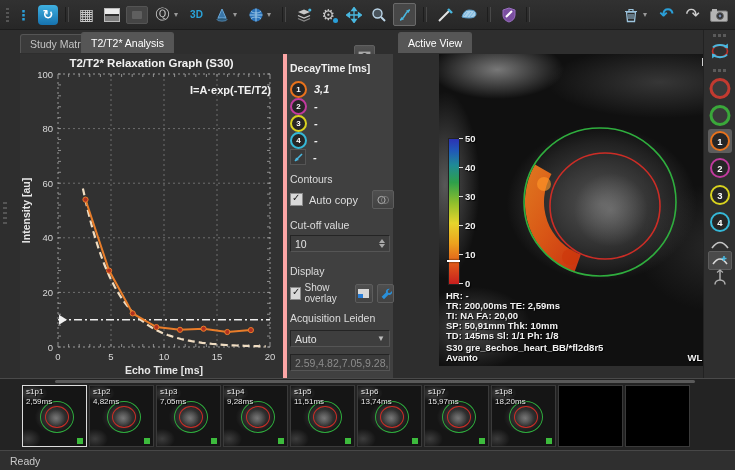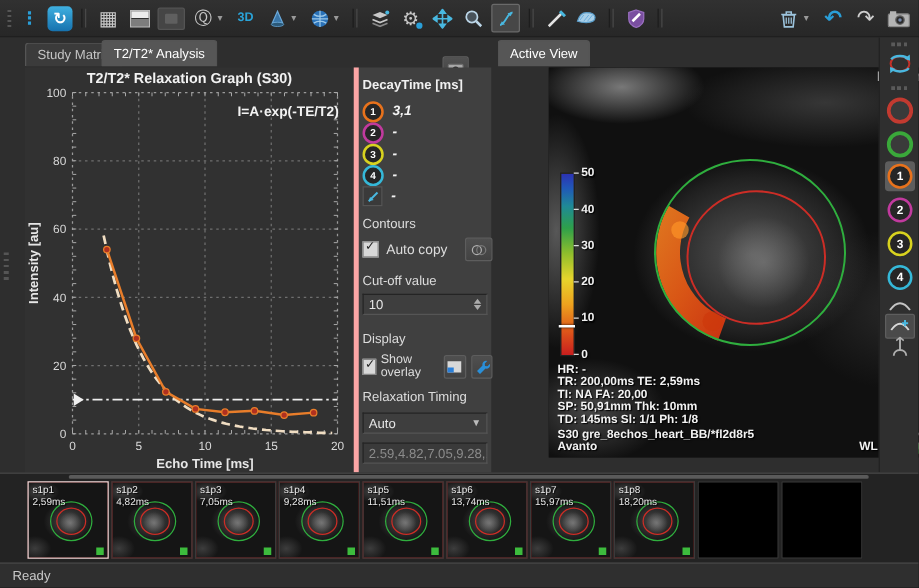--- a/index.html
+++ b/index.html
@@ -108,21 +108,21 @@
   .ring{width:15px;height:15px;border-radius:50%;border:3px solid #888;background:#3a3a3a;}
   .sb-marker{width:16px;height:16px;border-radius:50%;border:2.5px solid #888;background:#262626;
              display:flex;align-items:center;justify-content:center;font-size:9.5px;font-weight:bold;color:#fff;}
   .sb-sel{background:#5d5d5d;border-radius:3px;padding:2px;}
   .sb-btn{background:#4a4a4a;border:1px solid #5e5e5e;border-radius:2px;padding:1px 2px;}
 
   
   .thumbstrip{position:absolute;left:0;top:378px;width:735px;height:72px;background:#232323;
               border-top:1px solid #4a4a4a;}
   .thumb-scroll{position:absolute;left:55px;top:1px;width:640px;height:3px;background:#5a5a5a;border-radius:2px;}
-  .thumb{position:absolute;top:6px;width:65px;height:62px;background:#7f1d1d;border:1px solid #3a3a3a;
+  .thumb{position:absolute;top:6px;width:65px;height:62px;background:#ef4444;border:1px solid #3a3a3a;
          box-sizing:border-box;overflow:hidden;}
   .thumb.sel{border:1px solid #dcdcdc;}
   .thumb.empty{background:#000;}
   .mri-mini{position:absolute;inset:0;
     background:
       radial-gradient(circle 11px at 53% 54%, rgba(165,165,165,.5), transparent 80%),
       radial-gradient(ellipse 26px 21px at 50% 52%, rgba(120,120,120,.55), transparent 76%),
       radial-gradient(ellipse 22px 12px at 14% 12%, rgba(150,150,150,.4), transparent 72%),
       radial-gradient(ellipse 18px 14px at 8% 88%, rgba(135,135,135,.35), transparent 72%),
       #151515;}
@@ -470,21 +470,21 @@
             <div style="position:absolute;left:0;bottom:0;width:5px;height:4px;background:#2a7fd8;"></div>
           </div>
         </div>
         <div class="mini-btn">
           <svg width="13" height="13">
               <path d="M10.8 1.8a3 3 0 0 0-3.8 3.6L2.6 9.8 5 12.2l4.4-4.4a3 3 0 0 0 3.6-3.8L11 6 9 5.8 8.8 3.8z" fill="#2a8fd8"></path>
             </svg>
         </div>
       </div>
 
-      <div class="sect" style="top:258px;">Relaxation Timing</div>
+      <div class="sect" style="top:258px;">Acquisition Leiden</div>
       <div class="field" style="top:276px;">
         <span>Auto</span>
         <span class="dd-caret">▼</span>
       </div>
       <div class="field disabled" style="top:300px;">
         <span>2.59,4.82,7.05,9.28,11.51,13</span>
       </div>
     </div>
 
     <div class="viewer">

